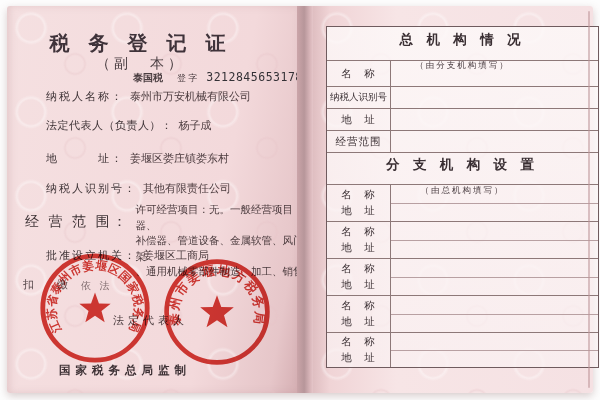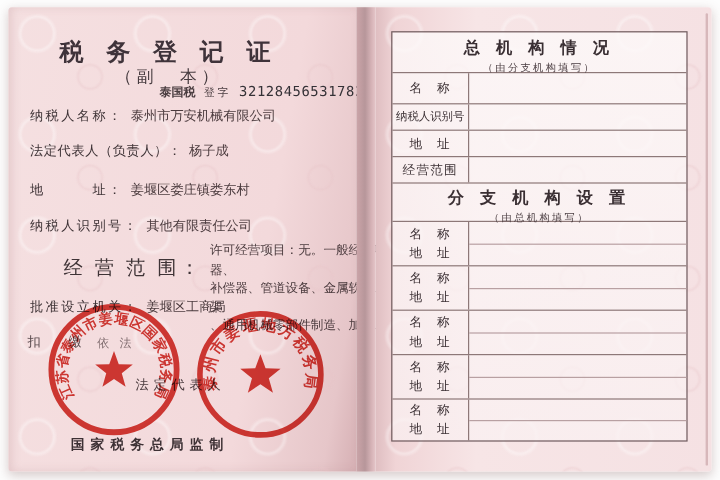--- a/index.html
+++ b/index.html
@@ -27,53 +27,53 @@
     background:rgba(190,150,153,.55);border-radius:2px;}
 
   
   .abs{position:absolute;}
   .cert-title{top:24px;left:8px;width:252px;text-align:center;
     font-size:20px;font-weight:bold;letter-spacing:7px;color:#3f333a;}
   .cert-sub{top:49px;left:8px;width:252px;text-align:center;
     font-size:14px;letter-spacing:4px;color:#463b3f;}
   .serial{top:61px;left:126px;white-space:nowrap;color:#4a3d40;}
   .serial-prefix{font-size:10px;font-weight:bold;}
-  .serial-label{font-size:9px;margin-left:3px;}
+  .serial-label{font-size:9px;margin-left:10px;}
   .serial-num{font-size:11.5px;margin-left:5px;letter-spacing:.5px;color:#343136;
     font-family:"DejaVu Sans Mono",monospace;}
   .serial-suffix{font-size:8px;vertical-align:4px;}
   .fline{left:18px;font-size:11px;color:#3e3336;display:flex;align-items:baseline;white-space:nowrap;}
-  .fline .lab{letter-spacing:2px;}
+  .fline .lab{letter-spacing:2px;margin-left:21px;}
   .fline.tight .lab{letter-spacing:.5px;}
   .fline .val{margin-left:6px;color:#4b3b3e;}
   .f1{top:83px;} .f2{top:112px;} .f3{top:145px;} .f4{top:175px;}
   .scope{top:196px;left:18px;display:flex;}
-  .scope .lab{font-size:16px;letter-spacing:3px;color:#3e3336;padding-top:11px;white-space:nowrap;margin-left:28px;}
+  .scope .lab{font-size:14px;letter-spacing:3px;color:#3e3336;padding-top:11px;white-space:nowrap;}
   .scope .lines{margin-left:6px;width:205px;font-size:10.5px;line-height:15.5px;color:#4b3b3e;}
   .approval{top:242px;}
   .withhold1{top:271px;left:16px;font-size:11px;letter-spacing:6px;color:#5a4b4e;}
   .withhold2{top:273px;left:74px;font-size:10px;letter-spacing:3px;color:#6d5a5d;opacity:.85;}
   .issuer{top:307px;left:106px;font-size:11px;letter-spacing:4px;color:#4b3c3f;}
   .dateline{top:329px;left:86px;font-size:11px;letter-spacing:1.5px;color:#44373a;}
   .cfooter{top:357px;left:52px;width:218px;text-align:left;
     font-size:11.5px;font-weight:bold;letter-spacing:5px;color:#3d3135;}
   .stamp{position:absolute;mix-blend-mode:multiply;opacity:.88;}
   .stamp-left{left:30px;top:244px;width:116px;height:116px;}
   .stamp-right{left:154px;top:250px;width:112px;height:112px;}
 
   
-  .rp-table{position:absolute;left:13px;top:20px;width:247px;height:342px;
+  .rp-table{position:absolute;left:13px;top:20px;width:273px;height:342px;
     border:1.5px solid #6f5b5e;box-sizing:border-box;
     background:linear-gradient(180deg,rgba(253,249,249,.8),rgba(250,241,242,.72));
     display:flex;flex-direction:column;}
   .thead{border-bottom:1px solid #8d7878;text-align:center;box-sizing:border-box;}
   .thead1{height:34px;padding-top:4px;}
   .thead2{height:32px;padding-top:3px;}
   .thead .t{font-size:13.5px;font-weight:bold;letter-spacing:5px;color:#3a2f33;}
-  .thead .s{font-size:8.5px;letter-spacing:2px;color:#4a3d41;margin-top:2px;}
+  .thead .s{font-size:8.5px;letter-spacing:2px;color:#4a3d41;margin-top:11px;}
   .trow{display:flex;border-bottom:1px solid #8d7878;box-sizing:border-box;}
   .r1{height:26px;} .r2{height:22px;} .r3{height:22px;} .r4{height:22px;}
   .lblcell{width:64px;border-right:1px solid #8d7878;display:flex;align-items:center;
     justify-content:center;font-size:10.5px;letter-spacing:1px;color:#3c3135;box-sizing:border-box;}
   .lblcell.small{font-size:9.5px;letter-spacing:0;}
   .valcell{flex:1;}
   .group{display:flex;border-bottom:1px solid #8d7878;height:37px;box-sizing:border-box;}
   .group:last-child{border-bottom:none;flex:1;}
   .g-lbl{width:64px;border-right:1px solid #8d7878;display:flex;flex-direction:column;
     align-items:center;justify-content:space-evenly;font-size:10.5px;letter-spacing:1px;

